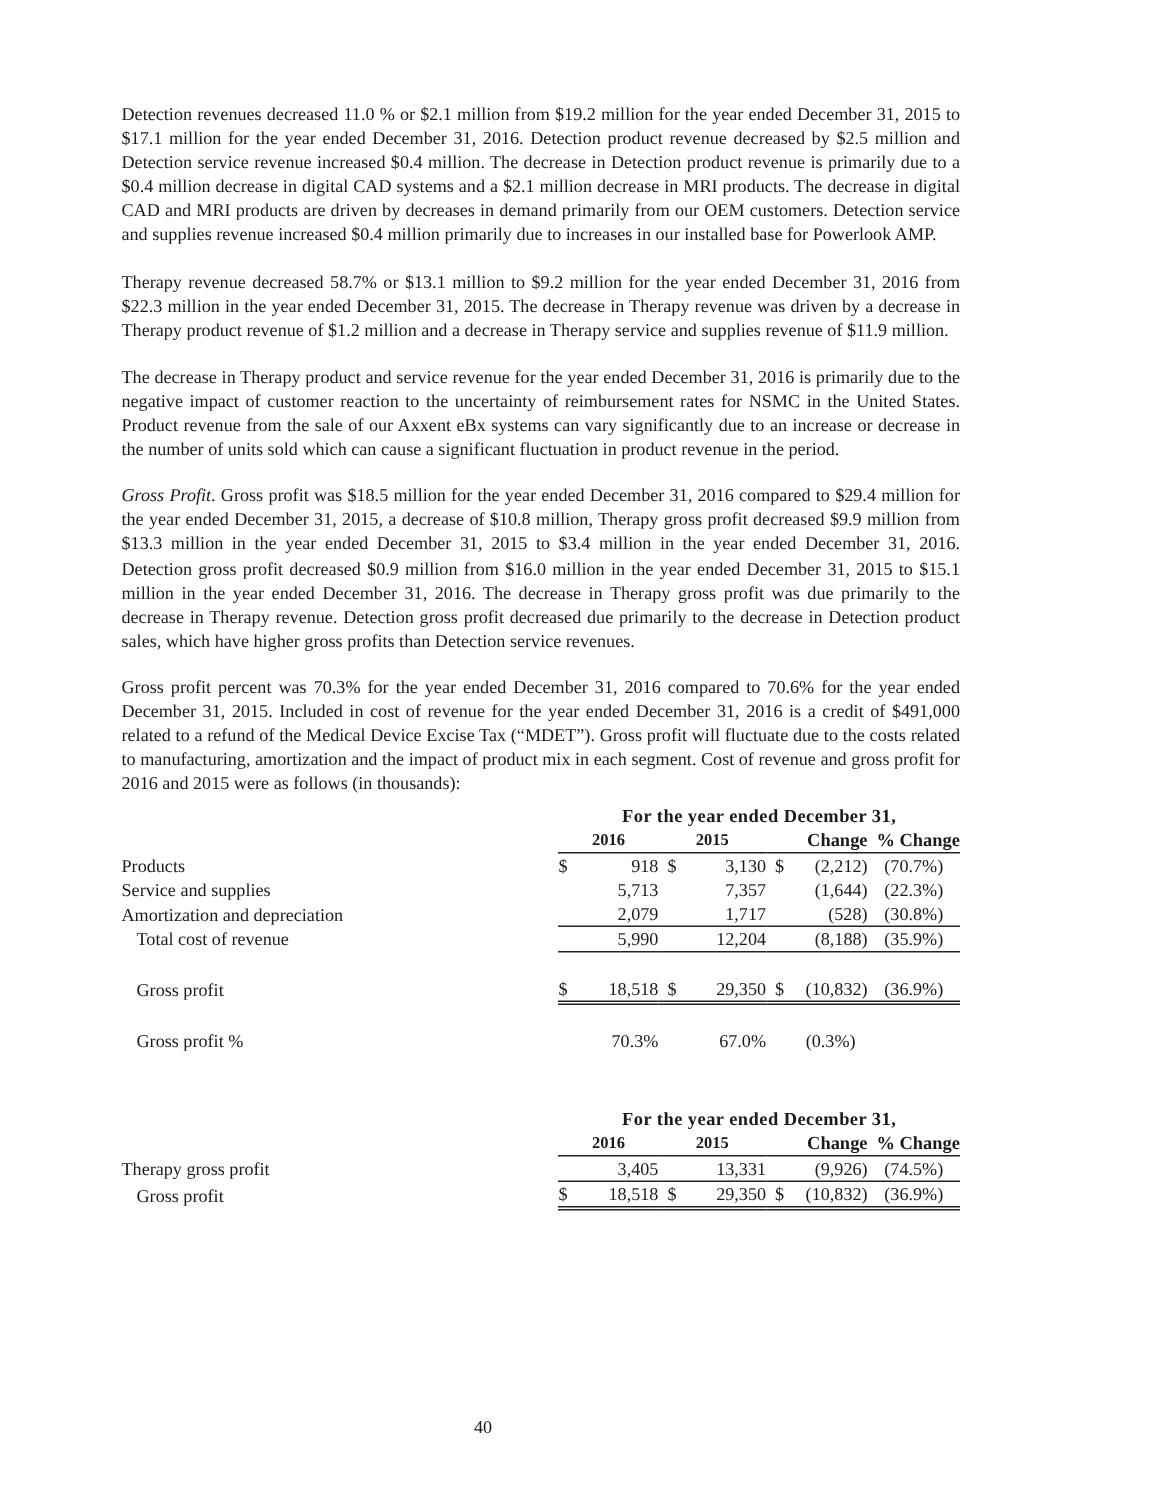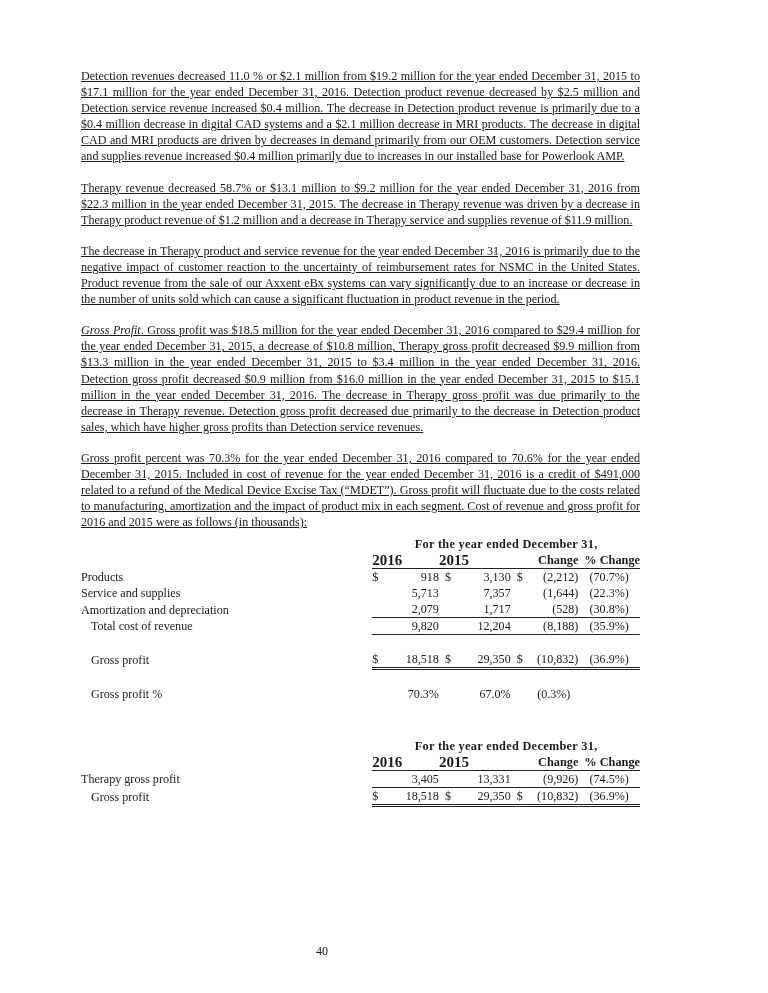--- a/index.html
+++ b/index.html
@@ -1,32 +1,32 @@
 <!DOCTYPE html>
 <html><head>
 <meta charset="utf-8">
 <style>
   html, body { margin: 0; padding: 0; background: #ffffff; }
   body { width: 768px; height: 993px; position: relative; overflow: hidden;
          font-family: "Liberation Serif", "DejaVu Serif", serif; color: #1a1a1a; }
   .page { position: absolute; left: 81px; top: 68px; width: 559px; }
-  p.para { margin: 0 0 15px 0; font-size: 12.1px; line-height: 16.1px; text-align: justify; text-decoration: underline; }
+  p.para { margin: 0 0 15px 0; font-size: 12.1px; line-height: 16.1px; text-align: justify; }
   p.para em { font-style: italic; }
 
   table.fin { border-collapse: collapse; width: 559px; font-size: 12.1px; table-layout: fixed; }
   table.fin td { padding: 0; line-height: 16px; height: 16px; white-space: nowrap; }
   .c-label { width: 284px; }
   .c-dol { width: 13px; text-align: left; }
   .c-num { text-align: right; }
   .c-n1 { width: 52px; }
   .c-n2 { width: 57px; }
   .c-n3 { width: 53px; }
   .c-pct { width: 60px; text-align: center; }
   .hdr-span { text-align: center; font-weight: bold; font-size: 12.3px; letter-spacing: 0.3px; }
-  .hdr { font-weight: bold; font-size: 15px; }
+  .hdr { font-weight: bold; text-align: center; font-size: 11px; }
   .hdr-r { font-weight: bold; text-align: right; font-size: 12.3px; }
   .bb td.ul { border-bottom: 1px solid #222; }
   .dbl td.ul { border-bottom: 3px double #222; }
   .indent { padding-left: 10px !important; }
   .gap td { height: 8px; line-height: 8px; }
   .pagenum { position: absolute; top: 944px; left: 0; width: 644px; text-align: center; font-size: 12.1px; }
 </style>
 </head>
 <body>
 
@@ -86,21 +86,21 @@
       <td class="c-num ul">2,079</td>
       <td class="c-dol ul"></td>
       <td class="c-num ul">1,717</td>
       <td class="c-dol ul"></td>
       <td class="c-num ul">(528)</td>
       <td class="c-pct ul">(30.8%)</td>
     </tr>
     <tr class="bb">
       <td class="indent">Total cost of revenue</td>
       <td class="c-dol ul"></td>
-      <td class="c-num ul">9,820</td>
+      <td class="c-num ul">5,990</td>
       <td class="c-dol ul"></td>
       <td class="c-num ul">12,204</td>
       <td class="c-dol ul"></td>
       <td class="c-num ul">(8,188)</td>
       <td class="c-pct ul">(35.9%)</td>
     </tr>
     <tr class="gap">
           <td colspan="8"></td>
         </tr>
     <tr class="dbl">

